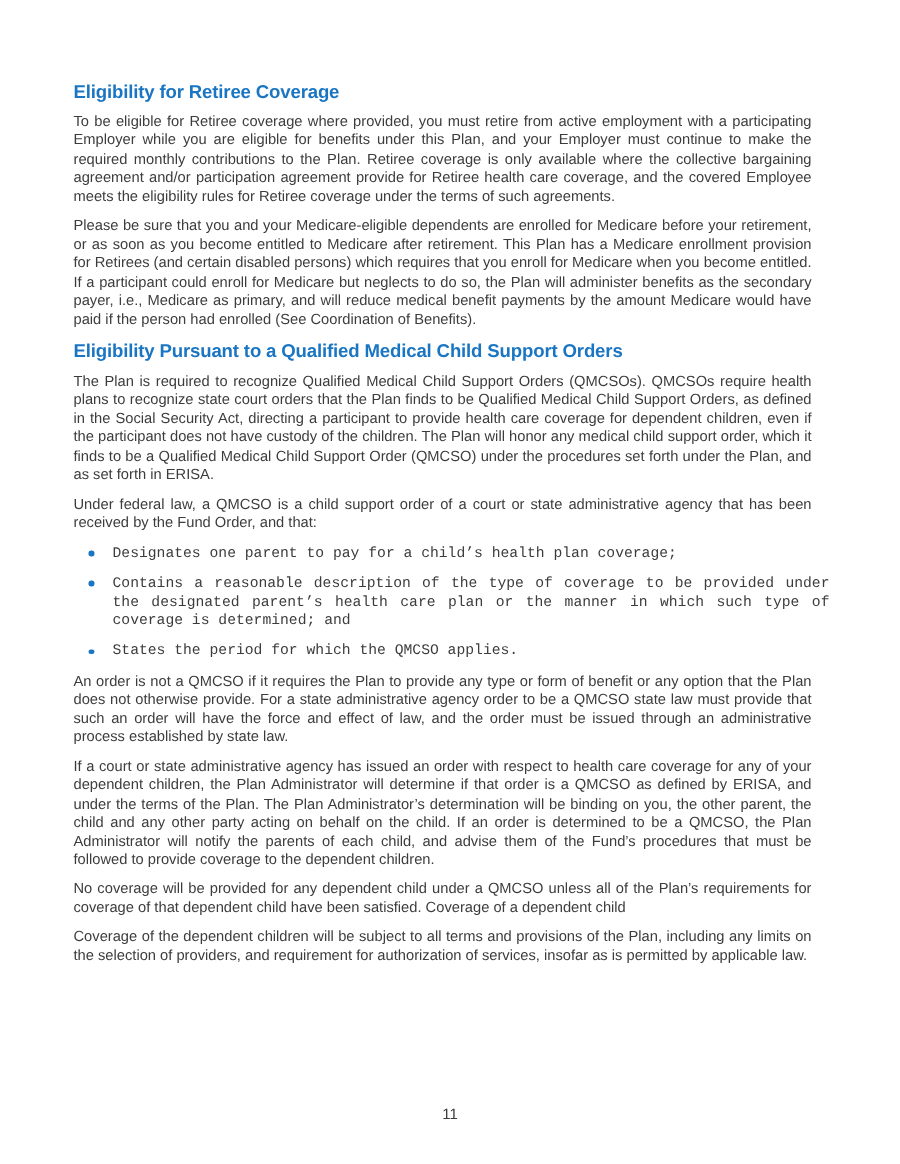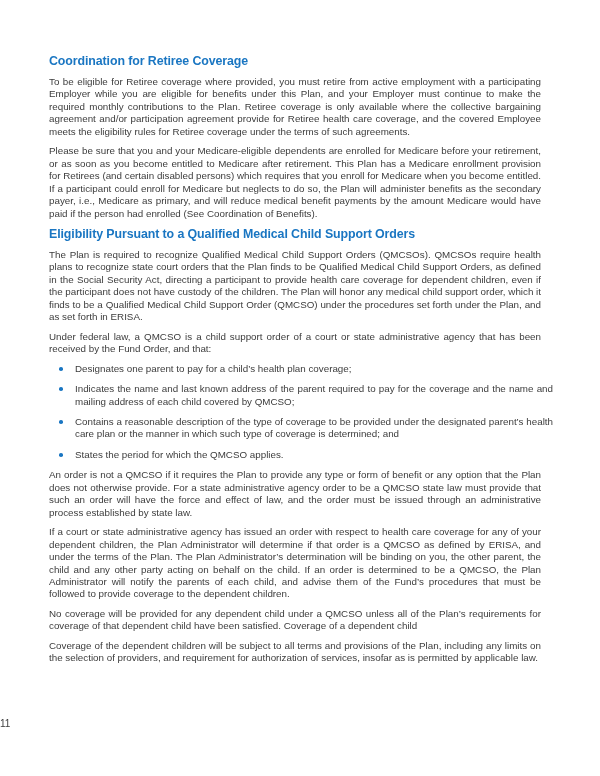--- a/index.html
+++ b/index.html
@@ -40,64 +40,62 @@
     margin: 1px 0 0 0;
     padding: 0;
   }
   ul.bullets li {
     position: relative;
     padding-left: 26px;
     margin: 0 0 8px 0;
     font-size: 9.8px;
     line-height: 12.45px;
     text-align: justify;
+    font-family: Liberation Mono, monospace;
   }
   .dot {
     position: absolute;
     left: 10px;
     top: 4.4px;
     width: 3.6px;
     height: 3.6px;
     border-radius: 50%;
     background: var(--bullet-blue, #1a76c2);
   }
   .page-number {
     position: absolute;
     left: 0;
     right: 0;
-    top: 718px;
+    top: 738px;
+    text-align: center;
     font-size: 10px;
     color: var(--body-text, #3c3c3c);
   }
 </style>
 </head>
 <body>
 
 <div class="page">
 
-  <h2 class="heading">Coordination for Retiree Coverage</h2>
+  <h2 class="heading">Eligibility for Retiree Coverage</h2>
 
   <p class="body">To be eligible for Retiree coverage where provided, you must retire from active employment with a participating Employer while you are eligible for benefits under this Plan, and your Employer must continue to make the required monthly contributions to the Plan. Retiree coverage is only available where the collective bargaining agreement and/or participation agreement provide for Retiree health care coverage, and the covered Employee meets the eligibility rules for Retiree coverage under the terms of such agreements.</p>
 
   <p class="body">Please be sure that you and your Medicare-eligible dependents are enrolled for Medicare before your retirement, or as soon as you become entitled to Medicare after retirement. This Plan has a Medicare enrollment provision for Retirees (and certain disabled persons) which requires that you enroll for Medicare when you become entitled. If a participant could enroll for Medicare but neglects to do so, the Plan will administer benefits as the secondary payer, i.e., Medicare as primary, and will reduce medical benefit payments by the amount Medicare would have paid if the person had enrolled (See Coordination of Benefits).</p>
 
   <h2 class="heading">Eligibility Pursuant to a Qualified Medical Child Support Orders</h2>
 
   <p class="body">The Plan is required to recognize Qualified Medical Child Support Orders (QMCSOs). QMCSOs require health plans to recognize state court orders that the Plan finds to be Qualified Medical Child Support Orders, as defined in the Social Security Act, directing a participant to provide health care coverage for dependent children, even if the participant does not have custody of the children. The Plan will honor any medical child support order, which it finds to be a Qualified Medical Child Support Order (QMCSO) under the procedures set forth under the Plan, and as set forth in ERISA.</p>
 
   <p class="body">Under federal law, a QMCSO is a child support order of a court or state administrative agency that has been received by the Fund Order, and that:</p>
 
   <ul class="bullets">
     <li>
       <span class="dot"></span>
       <span>Designates one parent to pay for a child’s health plan coverage;</span>
-    </li>
-    <li>
-      <span class="dot"></span>
-      <span>Indicates the name and last known address of the parent required to pay for the coverage and the name and mailing address of each child covered by QMCSO;</span>
     </li>
     <li>
       <span class="dot"></span>
       <span>Contains a reasonable description of the type of coverage to be provided under the designated parent’s health care plan or the manner in which such type of coverage is determined; and</span>
     </li>
     <li>
       <span class="dot"></span>
       <span>States the period for which the QMCSO applies.</span>
     </li>
   </ul>

